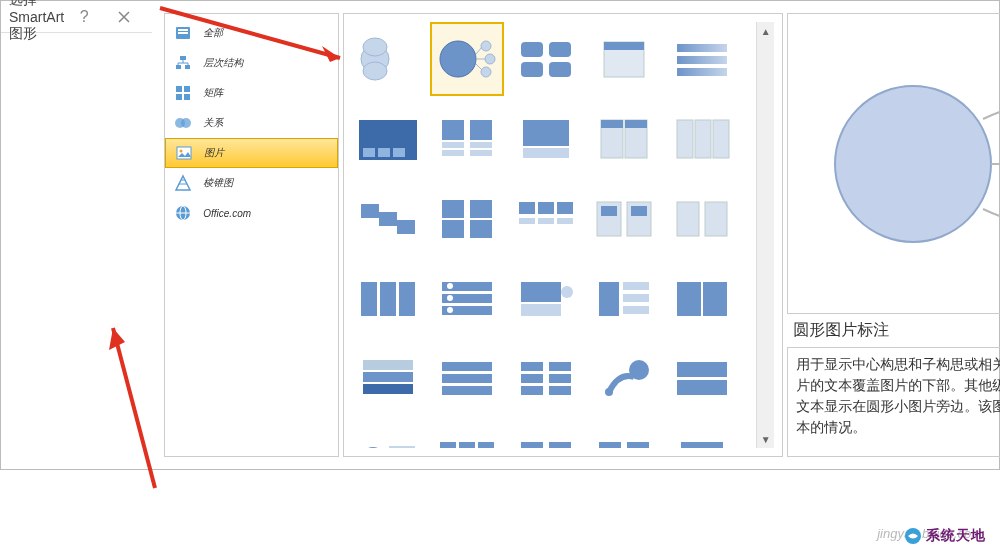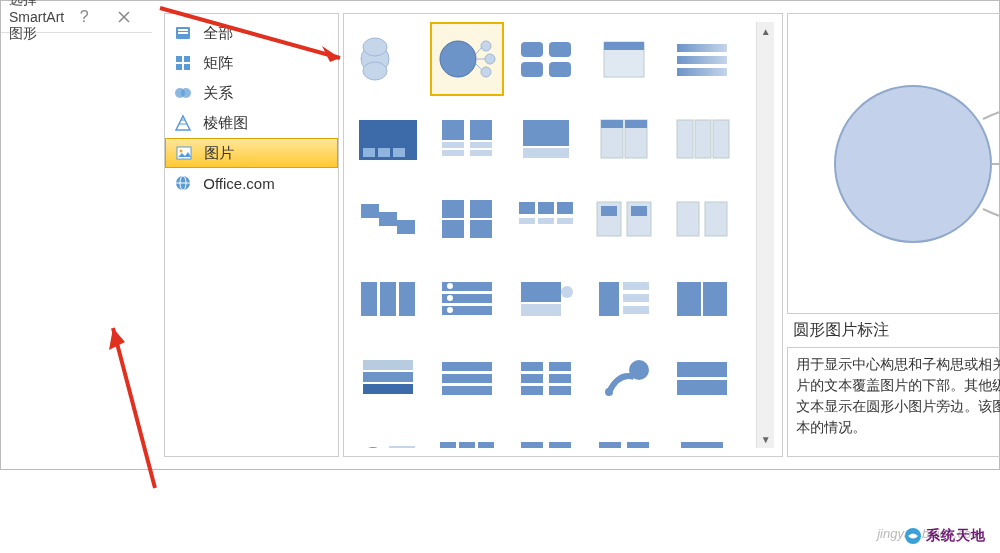--- a/index.html
+++ b/index.html
@@ -3,21 +3,21 @@
 <meta charset="utf-8">
 <style>
 * { box-sizing: border-box; margin: 0; padding: 0; font-family: "Microsoft YaHei", SimSun, sans-serif; }
 body { background: #fff; width: 1000px; height: 553px; overflow: hidden; position: relative; }
 .dialog { width: 1000px; height: 470px; border: 1px solid #bbb; background: #fff; display: flex; flex-direction: row; }
 .titlebar { height: 32px; display: flex; align-items: center; padding: 0 8px; border-bottom: 1px solid #e0e0e0; font-size: 14px; color: #444; }
 .titlebar-title { flex: 1; }
 .titlebar-btn { width: 40px; height: 32px; display: flex; align-items: center; justify-content: center; color: #888; font-size: 16px; cursor: pointer; }
 .body { flex: 1; display: flex; padding: 12px; gap: 4px; }
 .sidebar { width: 175px; border: 1px solid #ccc; background: #fff; padding: 4px 0; }
-.sidebar-item { display: flex; align-items: center; height: 30px; padding: 0 8px; font-size: 15px; color: #333; cursor: pointer; gap: 10px; }
+.sidebar-item { display: flex; align-items: center; height: 30px; padding: 0 8px; font-size: 10px; color: #333; cursor: pointer; gap: 10px; font-style: italic; }
 .sidebar-item.selected { background: linear-gradient(#ffe699, #ffc933); border: 1px solid #d9a500; }
 .sb-icon { width: 20px; height: 20px; display: flex; align-items: center; justify-content: center; }
 .gallery { flex: 1; border: 1px solid #ccc; position: relative; padding: 8px; display: flex; }
 .thumbs { flex: 1; display: grid; grid-template-columns: repeat(5, 1fr); grid-auto-rows: 74px; gap: 6px 6px; overflow: hidden; padding-right: 18px; }
 .thumb { border: 1px solid transparent; display: flex; align-items: center; justify-content: center; cursor: pointer; }
 .thumb.selected { border: 2px solid #e8b400; background: #fdf6e0; }
 .scrollbar { width: 18px; background: #f0f0f0; border-left: 1px solid #ddd; display: flex; flex-direction: column; align-items: center; }
 .scroll-arrow { width: 100%; height: 18px; display: flex; align-items: center; justify-content: center; color: #666; font-size: 10px; cursor: pointer; }
 .scroll-track { flex: 1; }
 .preview { width: 335px; display: flex; flex-direction: column; gap: 6px; }
@@ -54,55 +54,66 @@
               <rect x="2" y="3" width="14" height="12" fill="#5b9bd5" rx="1"></rect>
               <rect x="4" y="5" width="10" height="2" fill="#fff"></rect>
               <rect x="4" y="8" width="10" height="2" fill="#fff"></rect>
             </svg>
           </span>
         <span>全部</span>
       </div>
       <div class="sidebar-item">
         <span class="sb-icon">
             <svg width="18" height="18">
+              <rect x="6" y="2" width="6" height="4" fill="#5b9bd5"></rect>
+              <rect x="2" y="11" width="5" height="4" fill="#5b9bd5"></rect>
+              <rect x="11" y="11" width="5" height="4" fill="#5b9bd5"></rect>
+              <path d="M9 6 L9 9 M4 11 L4 9 L14 9 L14 11" stroke="#5b9bd5" fill="none"></path>
+            </svg>
+          </span>
+        <span>层次结构</span>
+      </div>
+      <div class="sidebar-item">
+        <span class="sb-icon">
+            <svg width="18" height="18">
               <rect x="2" y="2" width="6" height="6" fill="#5b9bd5"></rect>
               <rect x="10" y="2" width="6" height="6" fill="#5b9bd5"></rect>
               <rect x="2" y="10" width="6" height="6" fill="#5b9bd5"></rect>
               <rect x="10" y="10" width="6" height="6" fill="#5b9bd5"></rect>
             </svg>
           </span>
         <span>矩阵</span>
       </div>
       <div class="sidebar-item">
         <span class="sb-icon">
             <svg width="18" height="18">
               <circle cx="6" cy="9" r="5" fill="#5b9bd5" opacity="0.7"></circle>
               <circle cx="12" cy="9" r="5" fill="#5b9bd5" opacity="0.7"></circle>
             </svg>
           </span>
         <span>关系</span>
       </div>
-      <div class="sidebar-item">
-        <span class="sb-icon">
-            <svg width="18" height="18">
-              <path d="M9 2 L16 16 L2 16 Z" fill="none" stroke="#5b9bd5" stroke-width="1.5"></path>
-              <path d="M5 10 L13 10 M7 6 L11 6" stroke="#5b9bd5"></path>
-            </svg>
-          </span>
-        <span>棱锥图</span>
-      </div>
       <div class="sidebar-item selected">
         <span class="sb-icon">
             <svg width="18" height="18">
               <rect x="2" y="3" width="14" height="12" fill="#fff" stroke="#5b9bd5"></rect>
               <circle cx="6" cy="7" r="1.5" fill="#f0a030"></circle>
               <path d="M3 13 L7 9 L10 12 L13 8 L16 13 Z" fill="#5b9bd5"></path>
             </svg>
           </span>
         <span>图片</span>
+      </div>
+      <div class="sidebar-item">
+        <span class="sb-icon">
+            <svg width="18" height="18">
+              <path d="M9 2 L16 16 L2 16 Z" fill="none" stroke="#5b9bd5" stroke-width="1.5"></path>
+              <path d="M5 10 L13 10 M7 6 L11 6" stroke="#5b9bd5"></path>
+            </svg>
+          </span>
+        <span>棱锥图</span>
       </div>
       <div class="sidebar-item">
         <span class="sb-icon">
             <svg width="18" height="18">
               <circle cx="9" cy="9" r="7" fill="#5b9bd5"></circle>
               <ellipse cx="9" cy="9" rx="3" ry="7" fill="none" stroke="#fff"></ellipse>
               <path d="M2 9 L16 9" stroke="#fff"></path>
             </svg>
           </span>
         <span>Office.com</span>

